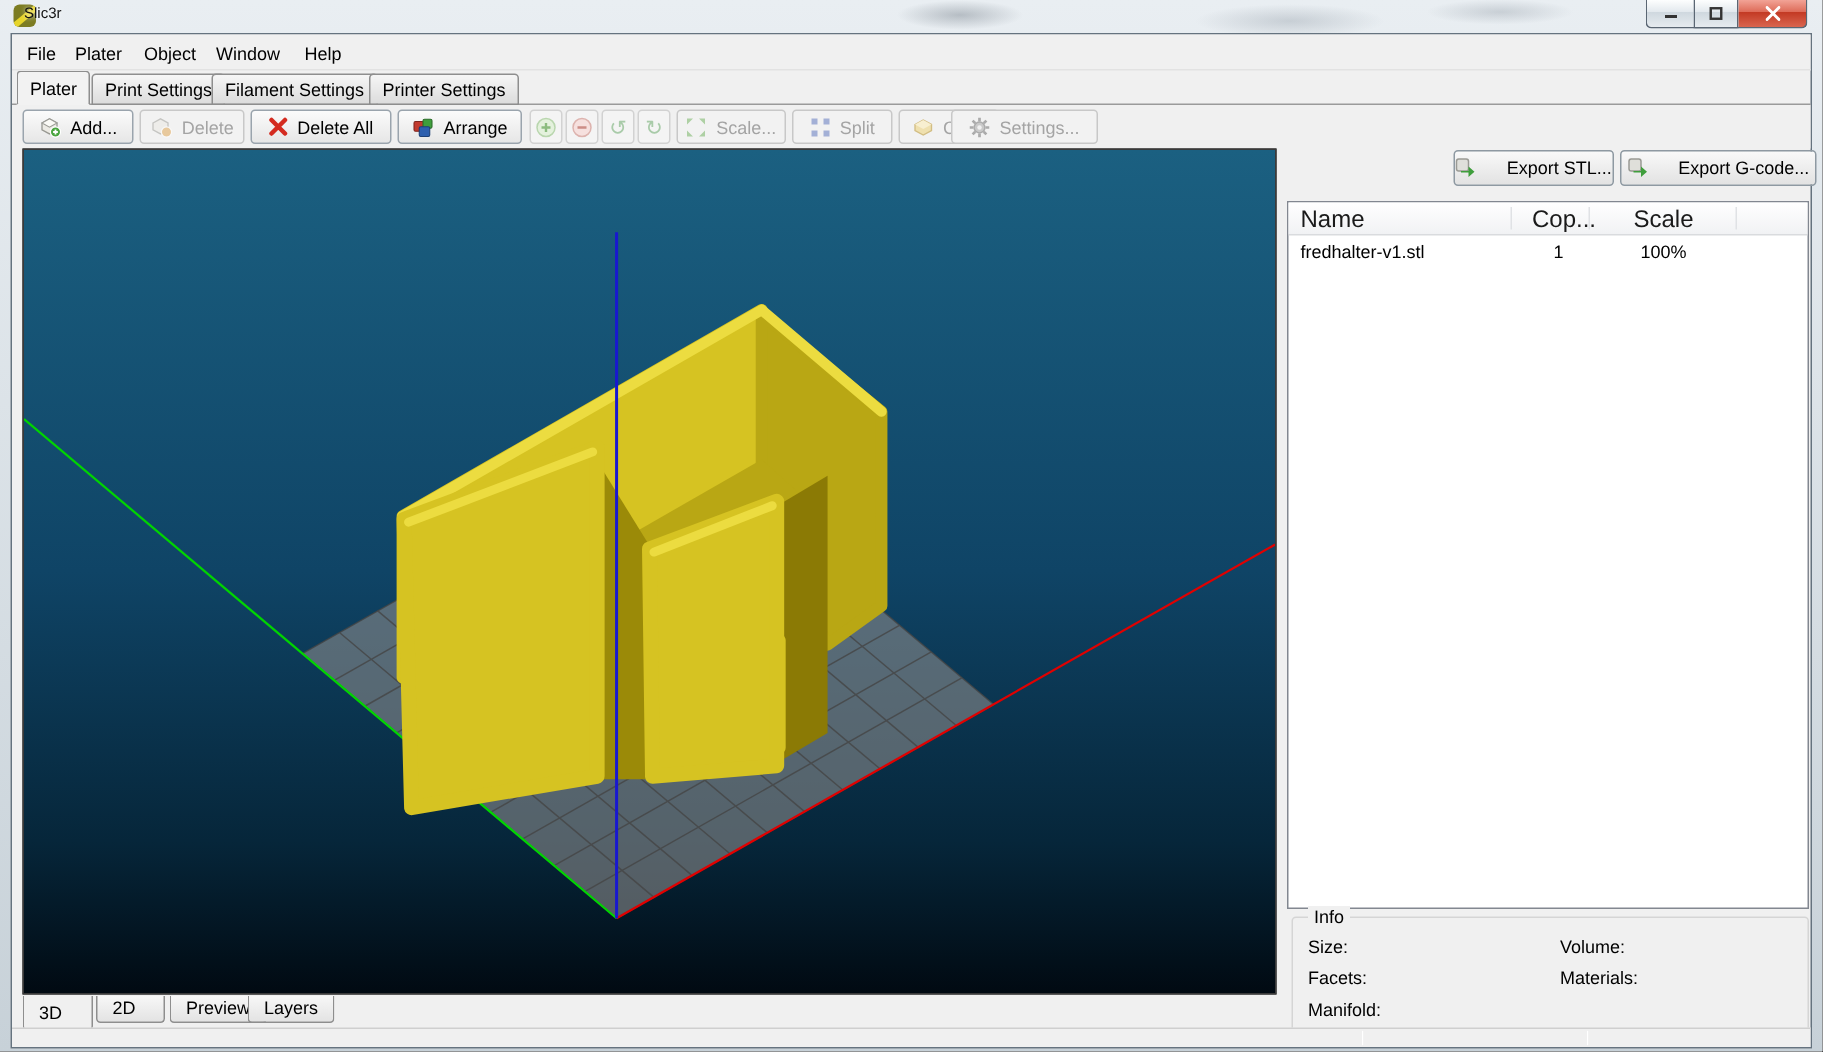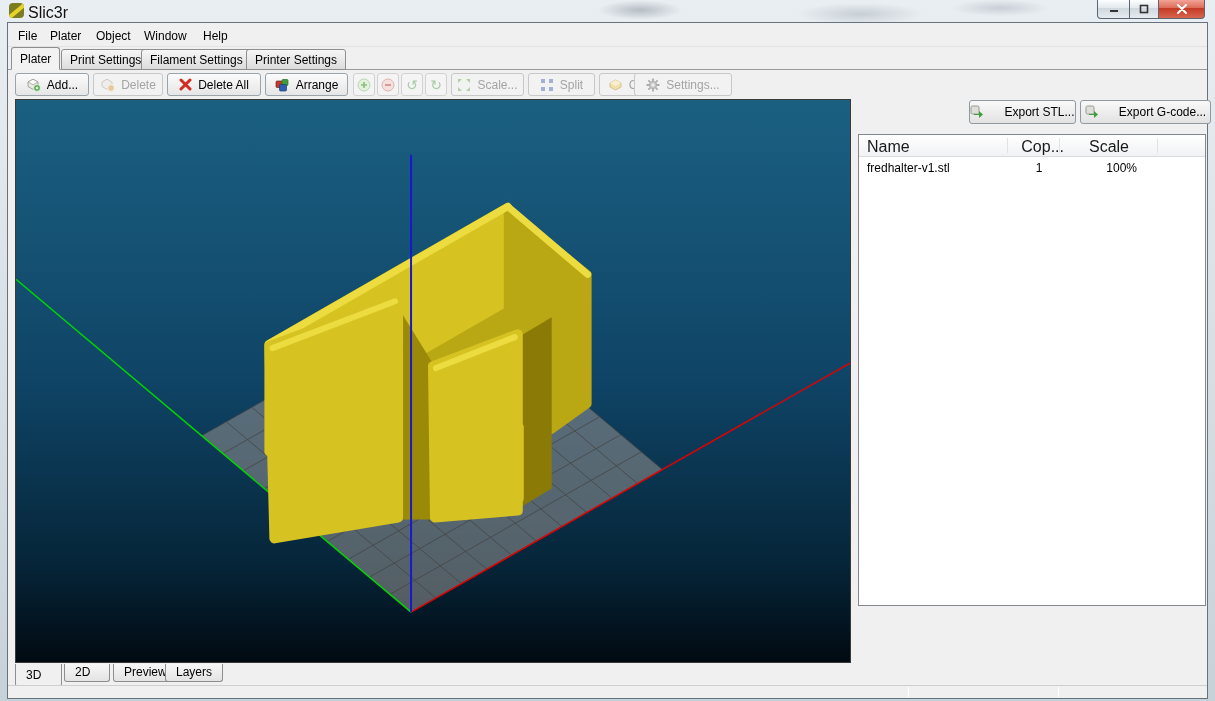--- a/index.html
+++ b/index.html
@@ -12,21 +12,21 @@
     background:
       radial-gradient(60px 14px at 640px 10px, rgba(120,130,140,.45), transparent 70%),
       radial-gradient(90px 16px at 860px 14px, rgba(150,160,170,.4), transparent 70%),
       radial-gradient(70px 12px at 1000px 8px, rgba(140,150,160,.35), transparent 70%);
   }
   .titlebar { position:absolute; left:0; top:0; width:100%; height:22px; }
   .app-icon { position:absolute; left:9px; top:3px; width:15px; height:15px;
     background:#7c7c22; border-radius:4px; overflow:hidden; }
   .app-icon::after { content:""; position:absolute; left:-3px; top:6px; width:22px; height:4px;
     background:#e6d42a; transform:rotate(-40deg); }
-  .win-title { position:absolute; left:28px; top:4px; font-size:16px; color:#111;
+  .win-title { position:absolute; left:16px; top:4px; font-size:10px; color:#111;
     text-shadow:0 0 3px rgba(255,255,255,.9); }
   .win-btns { position:absolute; right:10px; top:0; display:flex; }
   .win-btn { height:19px; border:1px solid #5a6673; border-top:none;
     background:linear-gradient(#fdfefe,#e2e8ed 45%,#cfd8df 46%,#e6ebef);
     display:flex; align-items:center; justify-content:center; }
   .win-btn.min { width:33px; border-radius:0 0 0 4px; }
   .win-btn.max { width:28px; border-left:none; border-right:none; }
   .win-btn.close { width:47px; border-radius:0 0 4px 0;
     background:linear-gradient(#f2a396,#dd6a57 45%,#c33a24 46%,#d9654f); }
   .content { position:absolute; left:7px; top:22px; width:1201px; height:677px;
@@ -270,24 +270,32 @@
         <span class="th" style="left:8px">Name</span>
         <span class="th" style="left:155px;width:50px;text-align:right">Cop...</span>
         <span class="th" style="left:222px;width:56px;text-align:center">Scale</span>
         <span class="thdiv" style="left:148px"></span>
         <span class="thdiv" style="left:200px"></span>
         <span class="thdiv" style="left:298px"></span>
       </div>
       <div class="trow">
         <span class="td" style="left:8px">fredhalter-v1.stl</span>
         <span class="td" style="left:155px;width:50px;text-align:center">1</span>
-        <span class="td" style="left:222px;width:56px;text-align:right">100%</span>
-      </div>
-    </div>
-
+        <span class="td" style="left:222px;width:56px;text-align:center">100%</span>
+      </div>
+    </div>
+
+    <div class="infobox">
+      <span class="legend">Info</span>
+      <span class="ilabel" style="left:10px;top:12px">Size:</span>
+      <span class="ilabel" style="left:178px;top:12px">Volume:</span>
+      <span class="ilabel" style="left:10px;top:33px">Facets:</span>
+      <span class="ilabel" style="left:178px;top:33px">Materials:</span>
+      <span class="ilabel" style="left:10px;top:54px">Manifold:</span>
+    </div>
 
     <div class="bottombar">
       <div class="btab active" style="left:7px;width:47px">3D</div>
       <div class="btab" style="left:56px;width:46px">2D</div>
       <div class="btab" style="left:105px">Preview</div>
       <div class="btab" style="left:157px">Layers</div>
     </div>
 
     <div class="statusbar">
       <span class="statussep" style="left:900px"></span>

